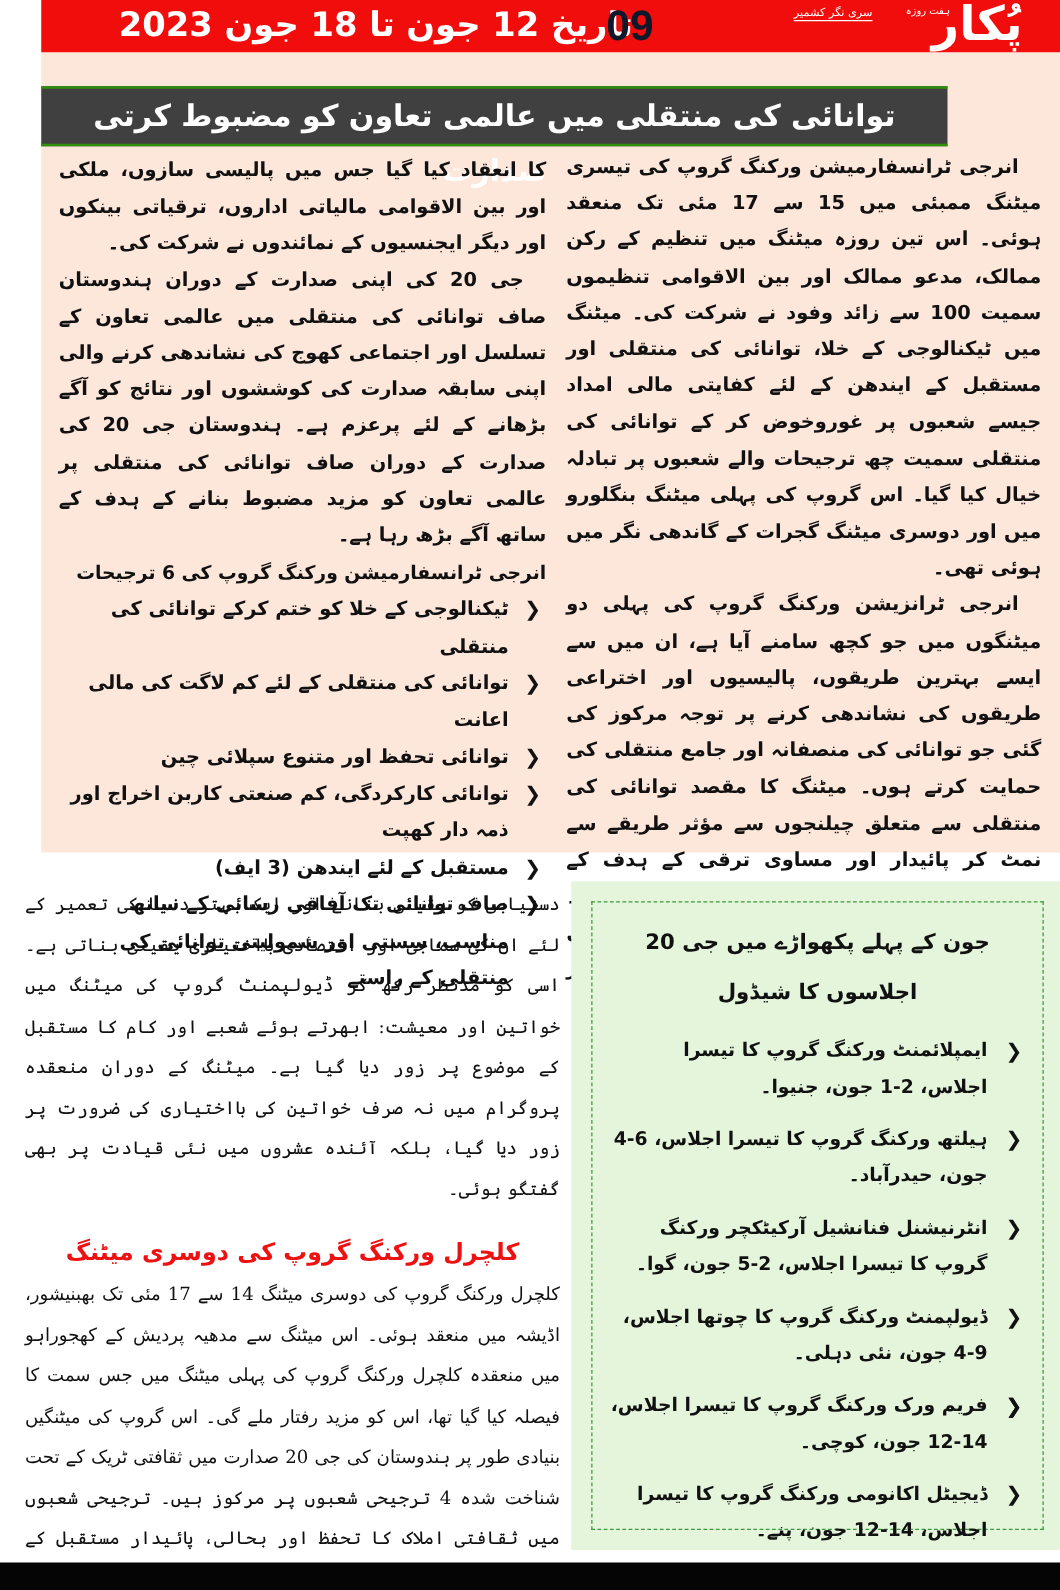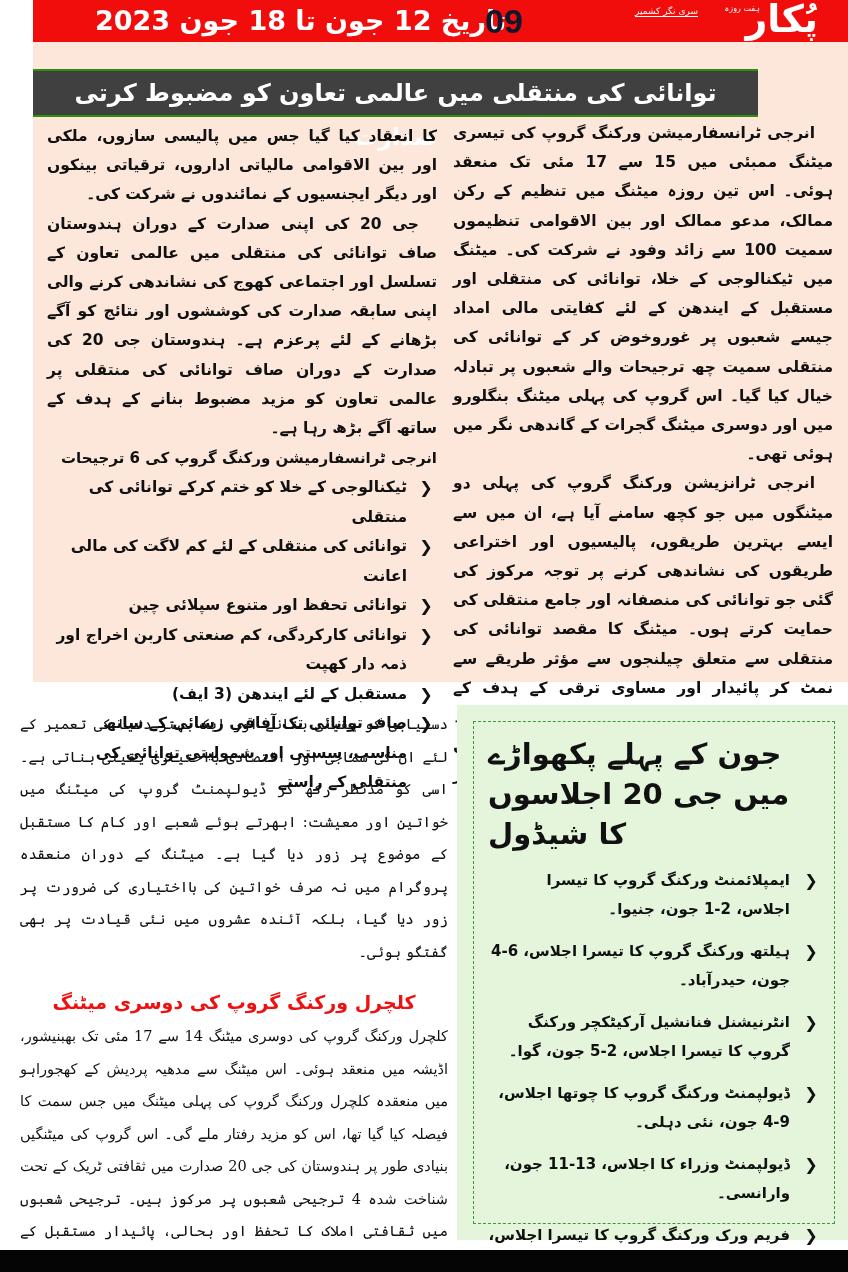--- a/index.html
+++ b/index.html
@@ -30,21 +30,21 @@
   .bullets li { position: relative; padding-right: 30px; line-height: 29.5px; text-align: right; }
   .bullet-icon { position: absolute; right: 4px; top: 0; font-size: 16px; color: #111; transform: scaleX(-1); display: inline-block; width: 14px; text-align: center; }
 
   
   .bottom-left { position: absolute; left: 20px; top: 708px; width: 428px; direction: rtl; text-align: justify; font-family: "DejaVu Serif", serif; font-size: 14.5px; line-height: 32.5px; color: #111; }
   .bl-heading { color: #ee1111; font-family: "DejaVu Sans", sans-serif; font-weight: bold; font-size: 19px; line-height: 36px; text-align: center; margin-top: 16px; }
 
   
   .sidebar { position: absolute; left: 457px; top: 705px; width: 391px; height: 535px; background: #e4f5dc; }
   .sidebar-inner { position: absolute; left: 16px; top: 16px; width: 362px; height: 503px; border: 1.5px dashed #3a9a3a; direction: rtl; padding: 12px 14px 0 14px; }
-  .sb-title { font-weight: bold; font-size: 29px; line-height: 40px; color: #111; text-align: left; }
+  .sb-title { font-weight: bold; font-size: 17px; line-height: 40px; color: #111; text-align: center; }
   .sb-list { list-style: none; margin-top: 12px; }
   .sb-list li { position: relative; padding-right: 30px; font-weight: bold; font-size: 15px; line-height: 29px; margin-bottom: 13px; text-align: right; }
   .sb-list li .bullet-icon { right: 2px; }
 
   
   .bottom-bar { position: absolute; left: 0; top: 1250px; width: 848px; height: 22px; background: #050505; }
 </style>
 </head>
 <body>
 
@@ -90,20 +90,20 @@
 </section>
 
 <aside class="sidebar">
   <div class="sidebar-inner">
     <h2 class="sb-title">جون کے پہلے پکھواڑے میں جی 20 اجلاسوں کا شیڈول</h2>
     <ul class="sb-list">
       <li><span class="bullet-icon">❯</span><span>ایمپلائمنٹ ورکنگ گروپ کا تیسرا اجلاس، 2-1 جون، جنیوا۔</span></li>
       <li><span class="bullet-icon">❯</span><span>ہیلتھ ورکنگ گروپ کا تیسرا اجلاس، 6-4 جون، حیدرآباد۔</span></li>
       <li><span class="bullet-icon">❯</span><span>انٹرنیشنل فنانشیل آرکیٹکچر ورکنگ گروپ کا تیسرا اجلاس، 2-5 جون، گوا۔</span></li>
       <li><span class="bullet-icon">❯</span><span>ڈیولپمنٹ ورکنگ گروپ کا چوتھا اجلاس، 9-4 جون، نئی دہلی۔</span></li>
-      <li><span class="bullet-icon">❯</span><span>ڈیولپمنٹ وزراء کا اجلاس، 13-11 جون، وارانسی۔</span></li>
+      <li><span class="bullet-icon">❯</span></li>
       <li><span class="bullet-icon">❯</span><span>فریم ورک ورکنگ گروپ کا تیسرا اجلاس، 14-12 جون، کوچی۔</span></li>
       <li><span class="bullet-icon">❯</span><span>ڈیجیٹل اکانومی ورکنگ گروپ کا تیسرا اجلاس، 14-12 جون، پنے۔</span></li>
     </ul>
   </div>
 </aside>
 
 <div class="bottom-bar"></div>
 
 </body></html>

